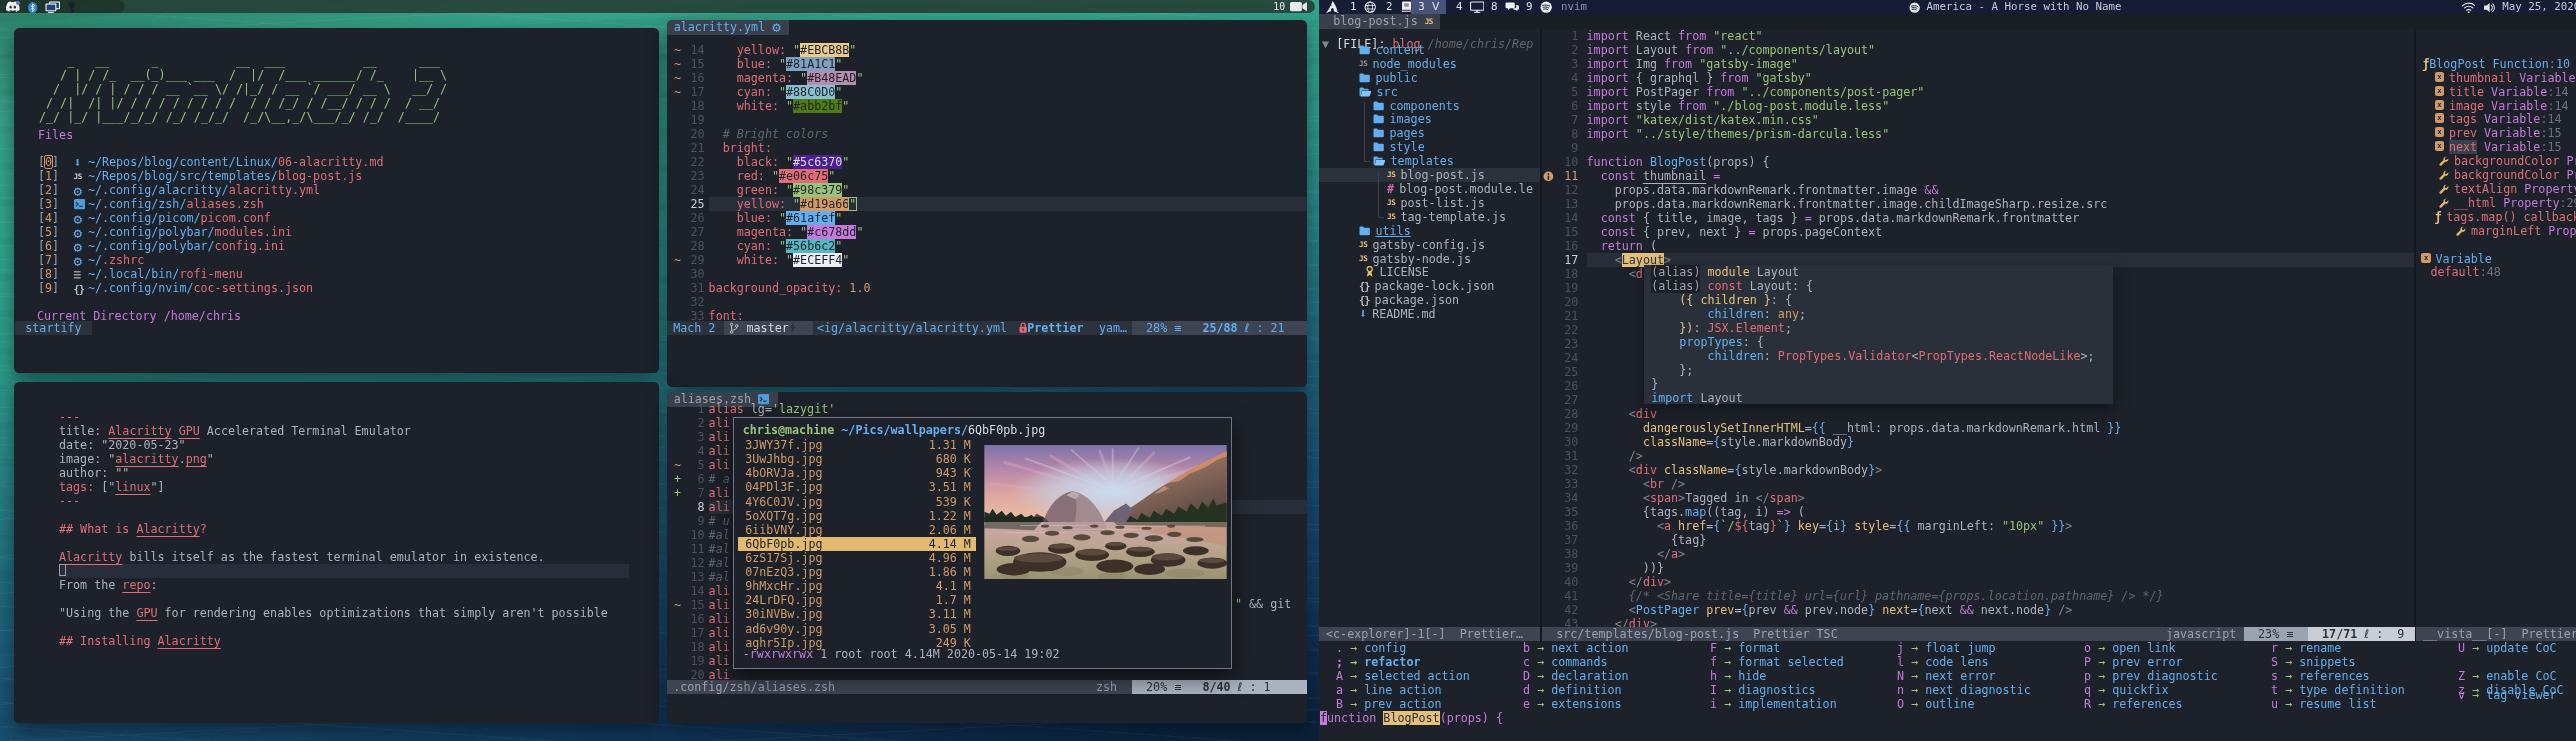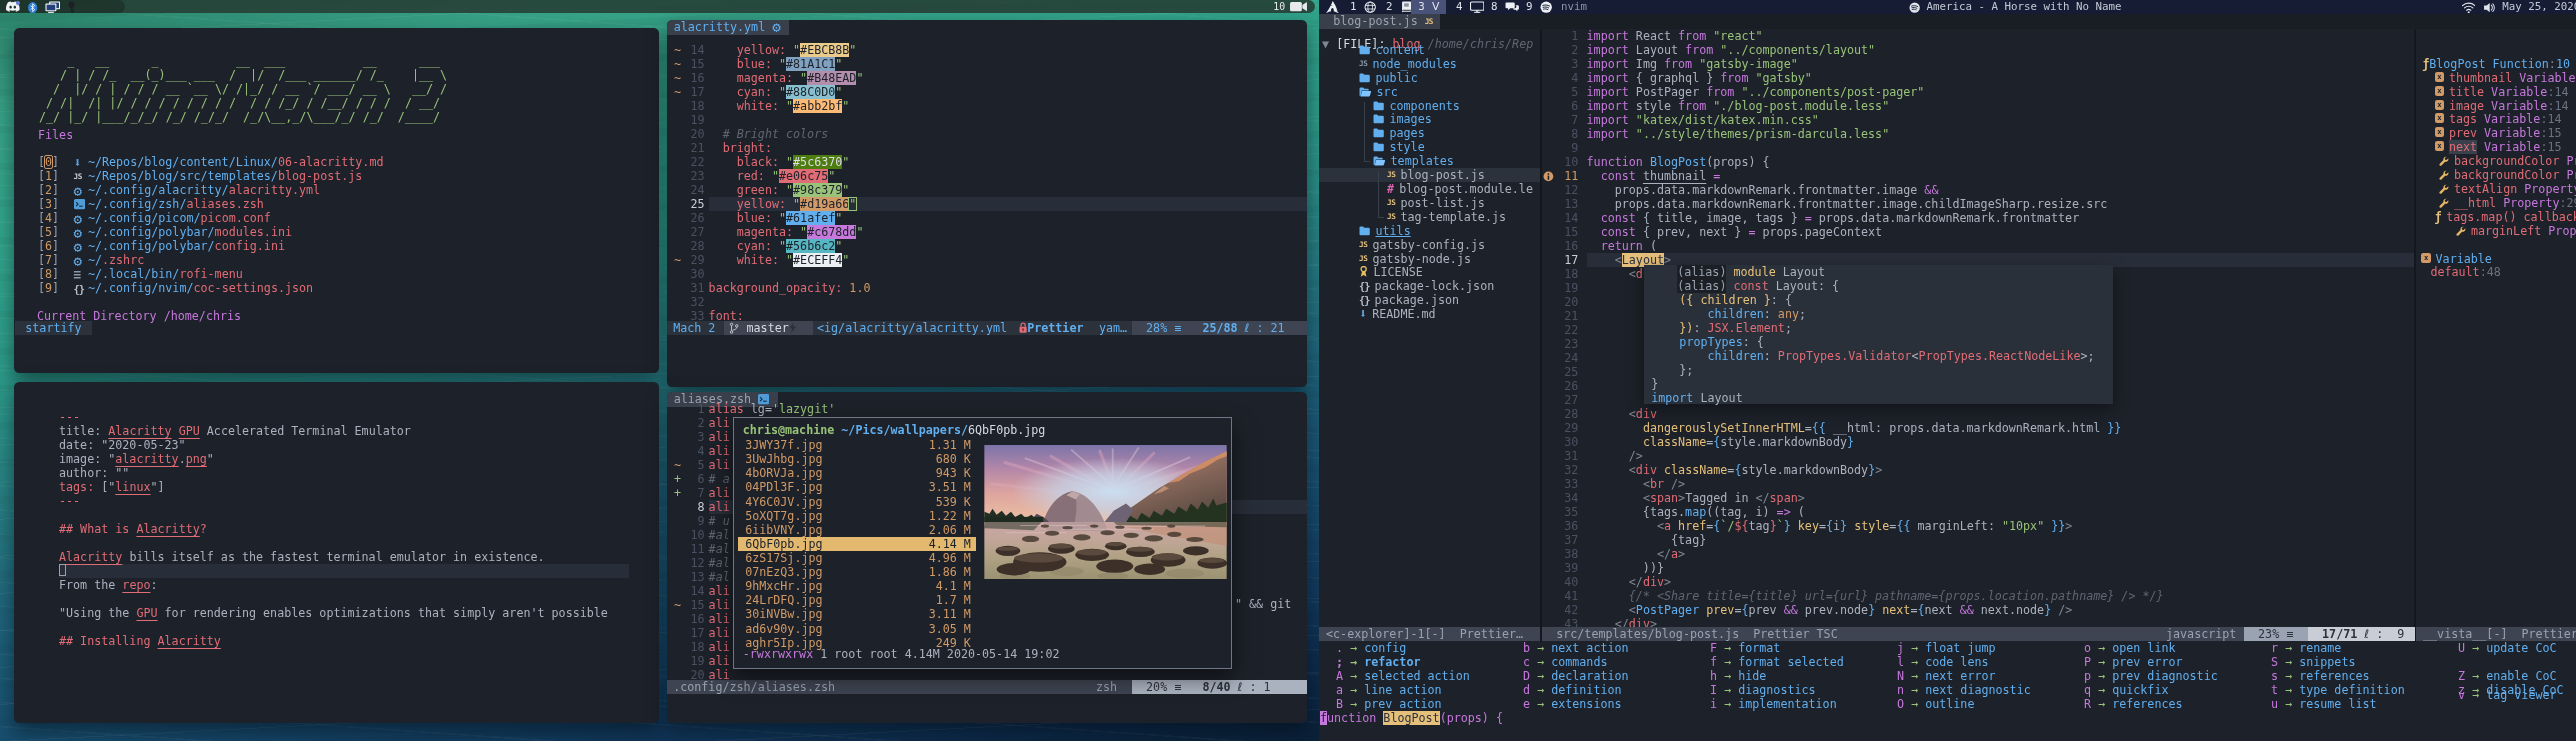--- a/index.html
+++ b/index.html
@@ -99,21 +99,21 @@
   #explorer { position:absolute; left:0; top:14.4px; width:221px; height:613px; overflow:hidden; }
   .ex-row { position:absolute; height:14px; line-height:14px; white-space:pre; }
   .ex-sel { position:absolute; left:0; width:221px; height:14px; background:#2c323c; }
   .guide { position:absolute; background:#3a404b; }
   #editor { position:absolute; left:223px; top:14.4px; width:873px; height:613px; overflow:hidden; }
   #editor .ln .sign { width:12.4px; }
   #editor .ln .num { width:24px; }
   #editor .ln .gap { width:8.2px; }
   #ed-float { position:absolute; left:325px; top:251px; width:469px; height:139px; background:#2a303a; box-shadow:0 5.2px 15.5px rgba(0,0,0,0.45); }
   #ed-float .fl { height:14px; line-height:14px; white-space:pre; padding-left:7.2px; }
-  .alias-chip { background:#1c2026; color:#9ba3b0;margin-left:26px; }
+  .alias-chip { background:#1c2026; color:#9ba3b0; }
   .search-chip { background:#e5c07b; color:#2c323c; }
   #vista { position:absolute; left:1097px; top:14.4px; width:222px; height:613px; overflow:hidden; }
   .vi-row { position:absolute; height:14px; line-height:14px; white-space:pre; }
   .sel-chip { background:#3a414d; }
 
   
   .ic { display:inline-block; vertical-align:middle; }
   .ic-js { color:#e5c07b; font-weight:bold; font-size:7.7px; letter-spacing:-0.5px; }
   .ic-js-grey { color:#8a98a8; font-weight:bold; font-size:7.7px; letter-spacing:-0.5px; }
   .ic-less { color:#d964ae; font-weight:bold; }
@@ -200,25 +200,25 @@
     <div id="sf-status">startify</div>
   </div>
 
   <div class="term" id="win-alacritty">
     <div class="tabchip" id="al-tab"><span class="b">alacritty.yml </span><span class="ic ic-gear">⚙</span></div>
     <div id="al-rows" style="position:absolute; left:0; top:23px; width:640px;">
         <div class="ln"><span class="sign o"> ~</span><span class="num">14</span><span class="gap"></span><span class="code"><span class="r">    yellow:</span><span class="w"> </span><span class="g">"</span><span style="background: rgb(235, 203, 139); color: rgb(29, 33, 41);">#EBCB8B</span><span class="g">"</span></span></div>
         <div class="ln"><span class="sign o"> ~</span><span class="num">15</span><span class="gap"></span><span class="code"><span class="r">    blue:</span><span class="w"> </span><span class="g">"</span><span style="background: rgb(129, 161, 193); color: rgb(29, 33, 41);">#81A1C1</span><span class="g">"</span></span></div>
         <div class="ln"><span class="sign o"> ~</span><span class="num">16</span><span class="gap"></span><span class="code"><span class="r">    magenta:</span><span class="w"> </span><span class="g">"</span><span style="background: rgb(180, 142, 173); color: rgb(29, 33, 41);">#B48EAD</span><span class="g">"</span></span></div>
         <div class="ln"><span class="sign o"> ~</span><span class="num">17</span><span class="gap"></span><span class="code"><span class="r">    cyan:</span><span class="w"> </span><span class="g">"</span><span style="background: rgb(136, 192, 208); color: rgb(29, 33, 41);">#88C0D0</span><span class="g">"</span></span></div>
-        <div class="ln"><span class="sign o"></span><span class="num">18</span><span class="gap"></span><span class="code"><span class="r">    white:</span><span class="w"> </span><span class="g">"</span><span style="background: #fdba74; color: rgb(29, 33, 41);">#abb2bf</span><span class="g">"</span></span></div>
+        <div class="ln"><span class="sign o"></span><span class="num">18</span><span class="gap"></span><span class="code"><span class="r">    white:</span><span class="w"> </span><span class="g">"</span><span style="background: #4d7c0f; color: rgb(29, 33, 41);">#abb2bf</span><span class="g">"</span></span></div>
         <div class="ln"><span class="sign o"></span><span class="num">19</span><span class="gap"></span><span class="code"></span></div>
         <div class="ln"><span class="sign o"></span><span class="num">20</span><span class="gap"></span><span class="code"><span class="k">  # Bright colors</span></span></div>
         <div class="ln"><span class="sign o"></span><span class="num">21</span><span class="gap"></span><span class="code"><span class="r">  bright:</span></span></div>
-        <div class="ln"><span class="sign o"></span><span class="num">22</span><span class="gap"></span><span class="code"><span class="r">    black:</span><span class="w"> </span><span class="g">"</span><span style="background: #4d7c0f; color: rgb(220, 223, 228);">#5c6370</span><span class="g">"</span></span></div>
+        <div class="ln"><span class="sign o"></span><span class="num">22</span><span class="gap"></span><span class="code"><span class="r">    black:</span><span class="w"> </span><span class="g">"</span><span style="background: #4c1d95; color: rgb(220, 223, 228);">#5c6370</span><span class="g">"</span></span></div>
         <div class="ln"><span class="sign o"></span><span class="num">23</span><span class="gap"></span><span class="code"><span class="r">    red:</span><span class="w"> </span><span class="g">"</span><span style="background: rgb(224, 108, 117); color: rgb(29, 33, 41);">#e06c75</span><span class="g">"</span></span></div>
         <div class="ln"><span class="sign o"></span><span class="num">24</span><span class="gap"></span><span class="code"><span class="r">    green:</span><span class="w"> </span><span class="g">"</span><span style="background: rgb(152, 195, 121); color: rgb(29, 33, 41);">#98c379</span><span class="g">"</span></span></div>
         <div class="ln cur"><span class="sign o"></span><span class="num">25</span><span class="gap"></span><span class="code"><span class="r">    yellow:</span><span class="w"> </span><span class="g">"</span><span style="background: rgb(209, 154, 102); color: rgb(29, 33, 41);">#d19a66</span><span style="border: 1px solid rgb(152, 195, 121); color: rgb(152, 195, 121); display: inline-block; line-height: 12px; margin: 0px -1px;">"</span></span></div>
         <div class="ln"><span class="sign o"></span><span class="num">26</span><span class="gap"></span><span class="code"><span class="r">    blue:</span><span class="w"> </span><span class="g">"</span><span style="background: rgb(97, 175, 239); color: rgb(29, 33, 41);">#61afef</span><span class="g">"</span></span></div>
         <div class="ln"><span class="sign o"></span><span class="num">27</span><span class="gap"></span><span class="code"><span class="r">    magenta:</span><span class="w"> </span><span class="g">"</span><span style="background: rgb(198, 120, 221); color: rgb(29, 33, 41);">#c678dd</span><span class="g">"</span></span></div>
         <div class="ln"><span class="sign o"></span><span class="num">28</span><span class="gap"></span><span class="code"><span class="r">    cyan:</span><span class="w"> </span><span class="g">"</span><span style="background: rgb(86, 182, 194); color: rgb(29, 33, 41);">#56b6c2</span><span class="g">"</span></span></div>
         <div class="ln"><span class="sign o"> ~</span><span class="num">29</span><span class="gap"></span><span class="code"><span class="r">    white:</span><span class="w"> </span><span class="g">"</span><span style="background: rgb(236, 239, 244); color: rgb(29, 33, 41);">#ECEFF4</span><span class="g">"</span></span></div>
         <div class="ln"><span class="sign o"></span><span class="num">30</span><span class="gap"></span><span class="code"></span></div>
         <div class="ln"><span class="sign o"></span><span class="num">31</span><span class="gap"></span><span class="code"><span class="r">background_opacity:</span><span class="w"> </span><span class="o">1.0</span></span></div>
         <div class="ln"><span class="sign o"></span><span class="num">32</span><span class="gap"></span><span class="code"></span></div>
@@ -553,21 +553,21 @@
         <div class="ex-sel" style="top: 139px;"></div>
         <div class="ex-row" style="left: 68px; top: 139px; display: flex; align-items: center;"><span class="ic ic-js">JS</span><span class="w" style="margin-left: 5.2px;">blog-post.js</span></div>
         <div class="ex-row" style="left: 68px; top: 153px; display: flex; align-items: center;"><span class="ic ic-less">#</span><span class="w" style="margin-left: 5.2px;">blog-post.module.le</span></div>
         <div class="ex-row" style="left: 68px; top: 167px; display: flex; align-items: center;"><span class="ic ic-js">JS</span><span class="w" style="margin-left: 5.2px;">post-list.js</span></div>
         <div class="ex-row" style="left: 68px; top: 181px; display: flex; align-items: center;"><span class="ic ic-js">JS</span><span class="w" style="margin-left: 5.2px;">tag-template.js</span></div>
         <div class="ex-row" style="left: 40px; top: 195px; display: flex; align-items: center;"><span class="ic"><svg width="11.3" height="10.3" viewBox="0 0 22 20">
               <path fill="#61afef" d="M1 3a2 2 0 0 1 2-2h5l2.4 2.6H19a2 2 0 0 1 2 2V16a2 2 0 0 1-2 2H3a2 2 0 0 1-2-2z"></path>
             </svg></span><span class="b" style="margin-left: 5.2px; text-decoration: underline;">utils</span></div>
         <div class="ex-row" style="left: 40px; top: 209px; display: flex; align-items: center;"><span class="ic ic-js">JS</span><span class="w" style="margin-left: 5.2px;">gatsby-config.js</span></div>
         <div class="ex-row" style="left: 40px; top: 223px; display: flex; align-items: center;"><span class="ic ic-js">JS</span><span class="w" style="margin-left: 5.2px;">gatsby-node.js</span></div>
-        <div class="ex-row" style="left: 40px; top: 236px; display: flex; align-items: center;"><span class="ic"><svg width="9.3" height="11.3" viewBox="0 0 18 22">
+        <div class="ex-row" style="left: 46px; top: 236px; display: flex; align-items: center;"><span class="ic"><svg width="9.3" height="11.3" viewBox="0 0 18 22">
               <circle cx="9" cy="6" r="5" fill="none" stroke="#e3c05c" stroke-width="2.6"></circle>
               <path d="M6 10l-2.6 11 5.6-3.4 5.6 3.4L12 10" fill="#e3c05c"></path>
             </svg></span><span class="w" style="margin-left: 5.2px;">LICENSE</span></div>
         <div class="ex-row" style="left: 40px; top: 250px; display: flex; align-items: center;"><span class="ic ic-json">{}</span><span class="w" style="margin-left: 5.2px;">package-lock.json</span></div>
         <div class="ex-row" style="left: 40px; top: 264px; display: flex; align-items: center;"><span class="ic ic-json">{}</span><span class="w" style="margin-left: 5.2px;">package.json</span></div>
         <div class="ex-row" style="left: 40px; top: 278px; display: flex; align-items: center;"><span class="ic ic-md">⬇</span><span class="w" style="margin-left: 5.2px;">README.md</span></div>
         <div class="guide" style="left: 45px; top: 73px; width: 1px; height: 60px;"></div>
         <div class="guide" style="left: 45px; top: 132px; width: 6.2px; height: 1px;"></div>
         <div class="guide" style="left: 59px; top: 142px; width: 1px; height: 46px;"></div>
         <div class="guide" style="left: 59px; top: 188px; width: 6.2px; height: 1px;"></div>

